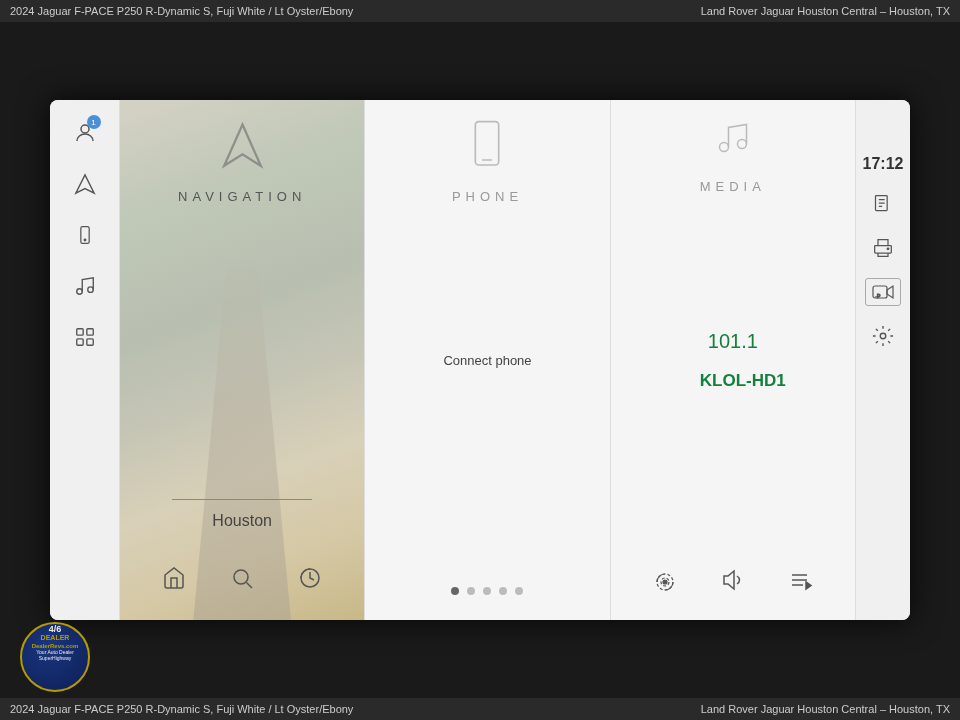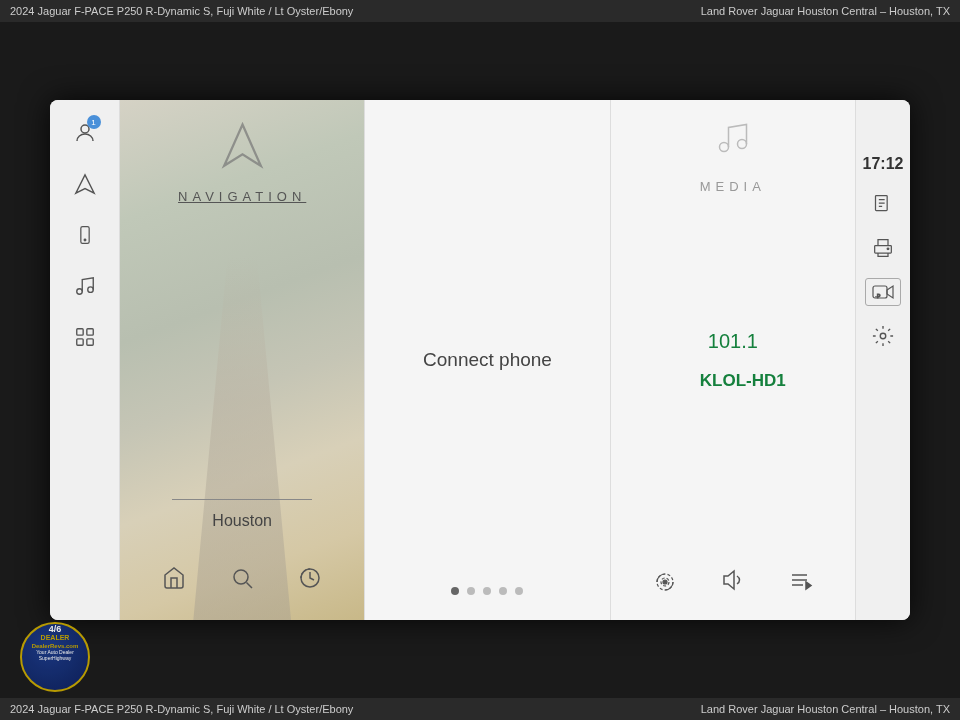--- a/index.html
+++ b/index.html
@@ -237,21 +237,20 @@
     .nav-arrow-icon {
       font-size: 40px;
       color: #555;
       opacity: 0.7;
     }
     .nav-label {
       letter-spacing: 5px;
       font-size: 13px;
       color: #555;
       margin-top: 5px;
-      text-decoration: underline;
     }
     .nav-location-line {
       position: absolute;
       bottom: 120px;
       left: 50%;
       transform: translateX(-50%);
       width: 140px;
       height: 1px;
       background: #888;
       z-index: 2;
@@ -316,21 +315,21 @@
     .phone-label {
       letter-spacing: 5px;
       font-size: 13px;
       color: #999;
     }
     .phone-connect-text {
       position: absolute;
       top: 50%;
       transform: translateY(-50%);
       color: #444;
-      font-size: 19px;
+      font-size: 13px;
     }
     .phone-bottom-dots {
       position: absolute;
       bottom: 25px;
       display: flex;
       gap: 8px;
     }
     .dot {
       width: 8px;
       height: 8px;
@@ -493,20 +492,29 @@
             <svg width="24" height="24" viewBox="0 0 24 24" fill="none" stroke="#555" stroke-width="1.5">
               <circle cx="12" cy="12" r="9"></circle>
               <path d="M12 6v6l4 2"></path>
               <path d="M3 12c0-5 4-9 9-9" stroke-dasharray="2"></path>
             </svg>
           </div>
         </div>
       </div>
 
       <div class="phone-panel">
+        <div class="phone-icon-area">
+          <div class="phone-icon">
+            <svg width="40" height="50" viewBox="0 0 24 30" fill="none" stroke="#bbb" stroke-width="1">
+              <rect x="5" y="1" width="14" height="26" rx="2"></rect>
+              <line x1="9" y1="24" x2="15" y2="24"></line>
+            </svg>
+          </div>
+          <div class="phone-label">PHONE</div>
+        </div>
         <div class="phone-connect-text">Connect phone</div>
 
         <div class="phone-bottom-dots">
           <div class="dot active"></div>
           <div class="dot"></div>
           <div class="dot"></div>
           <div class="dot"></div>
           <div class="dot"></div>
         </div>
       </div>

